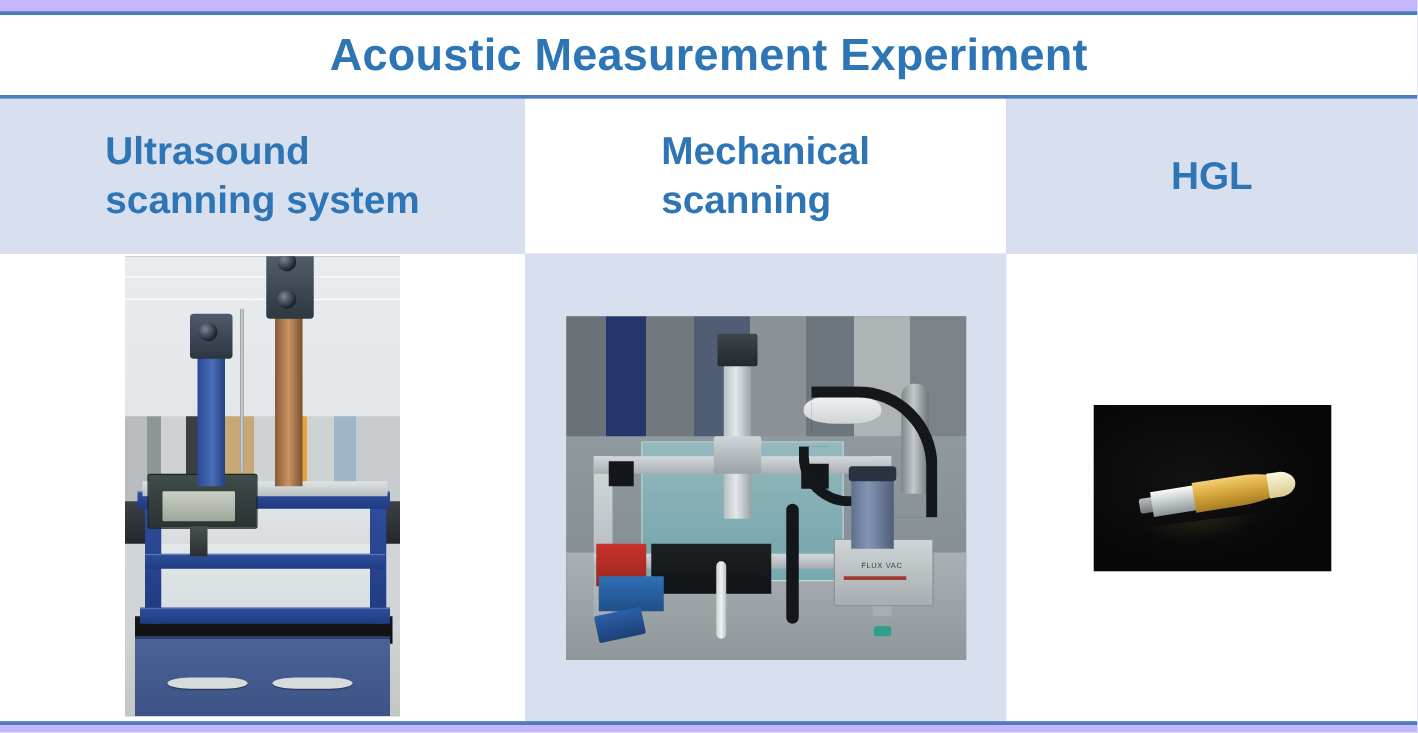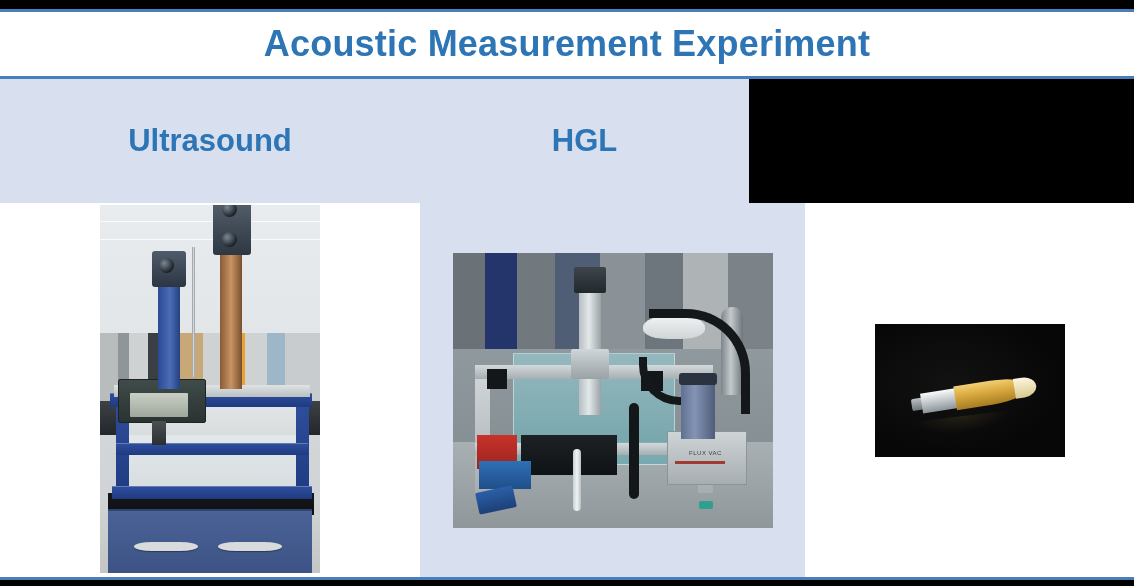--- a/index.html
+++ b/index.html
@@ -8,21 +8,21 @@
     padding: 0;
     background: #ffffff;
   }
   body {
     font-family: "Liberation Sans", sans-serif;
   }
   .slide {
     position: relative;
     width: 1134px;
     height: 586px;
-    background: #000000;
+    background: #c4b5fd;
     overflow: hidden;
     box-sizing: border-box;
   }
 
   
   .rule {
     position: absolute;
     left: 0;
     width: 1134px;
     height: 3px;
@@ -365,23 +365,30 @@
     <div class="title-text">Acoustic Measurement Experiment</div>
   </div>
 
   <div class="divider"></div>
 
   <div class="header-row">
 
     <div class="head-cell c1 bg-blue">
       <div class="label">
         <span>Ultrasound</span><br>
-      </div>
-    </div>
-
+        <span>scanning system</span>
+      </div>
+    </div>
+
+    <div class="head-cell c2 bg-white">
+      <div class="label">
+        <span>Mechanical</span><br>
+        <span>scanning</span>
+      </div>
+    </div>
 
     <div class="head-cell c3 bg-blue">
       <div class="label">
         <span>HGL</span><br>
       </div>
     </div>
 
   </div>
 
   <div class="body-row">

